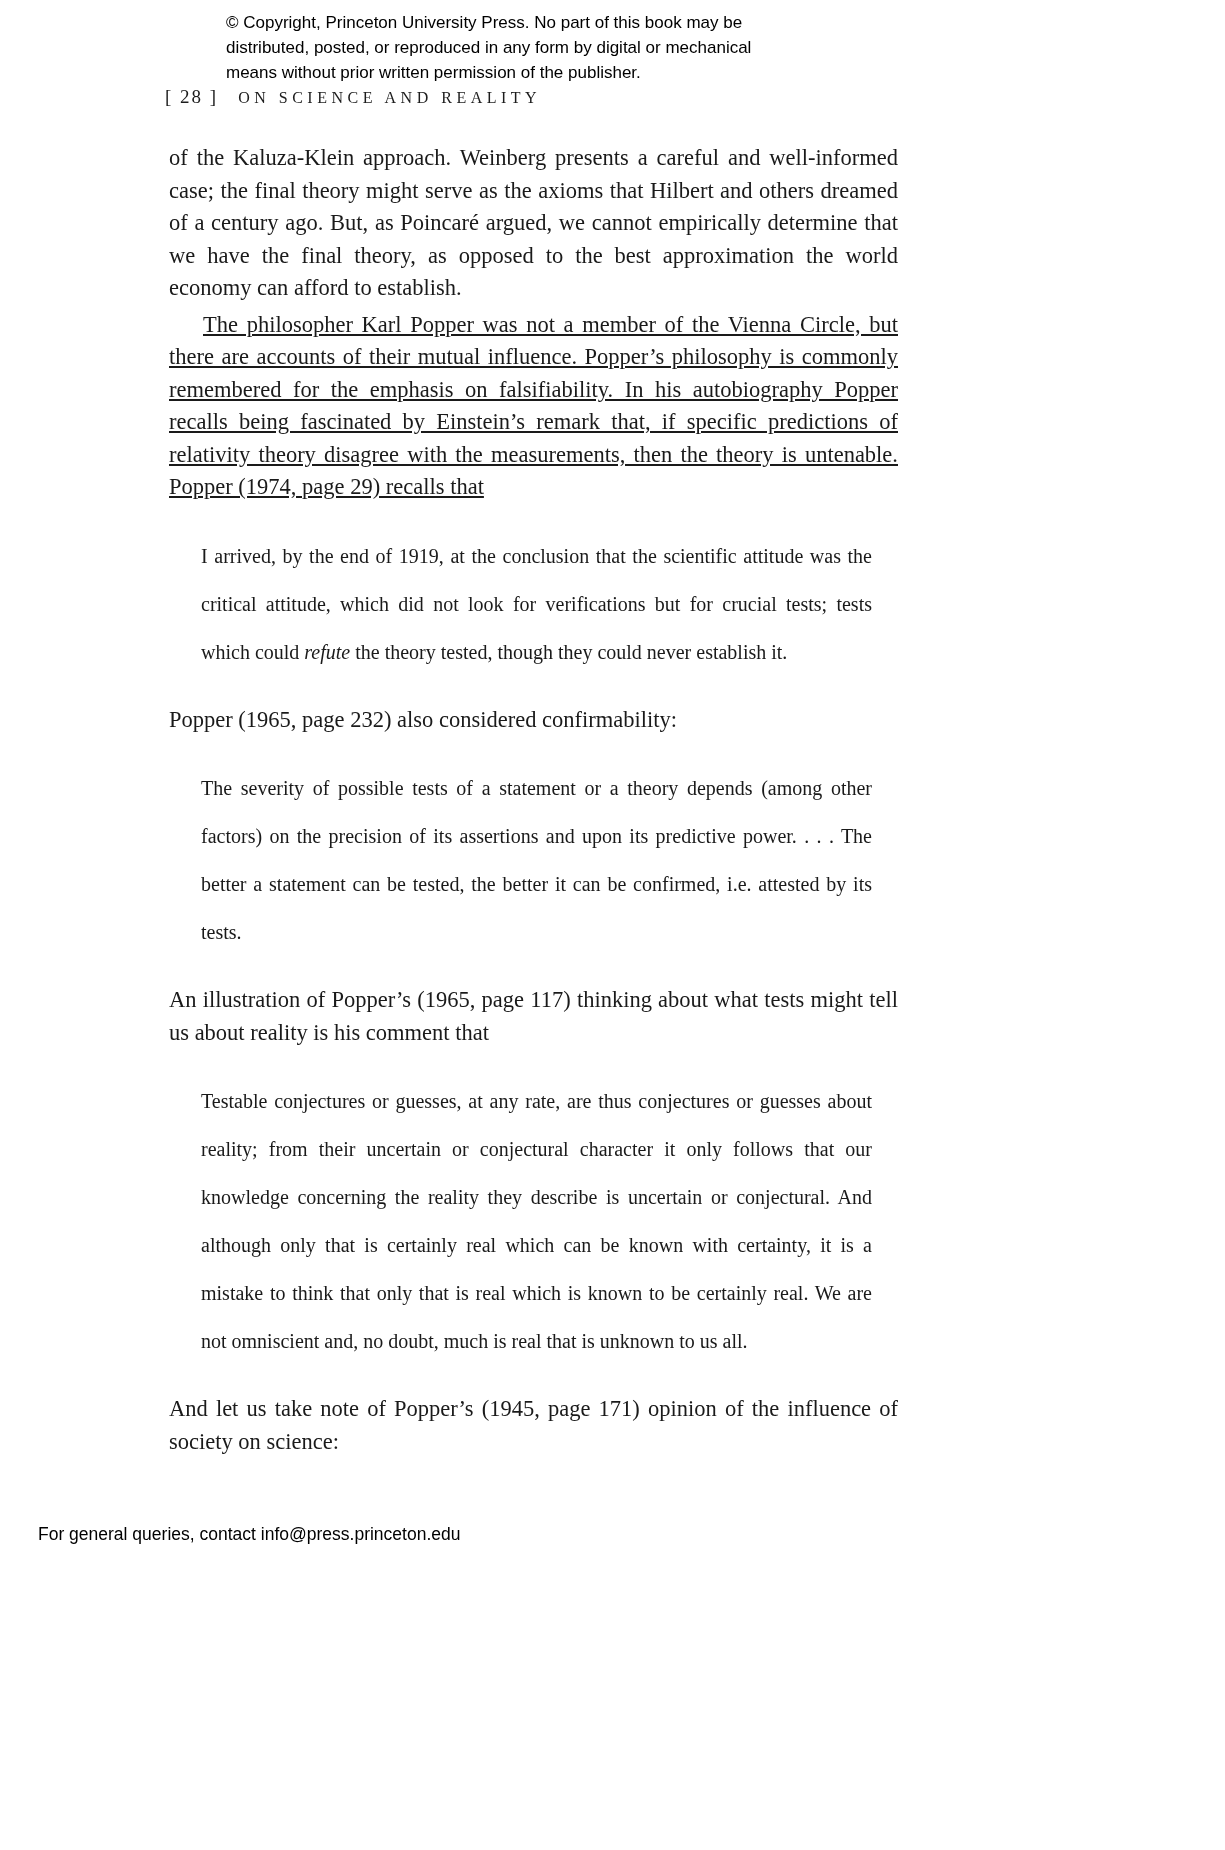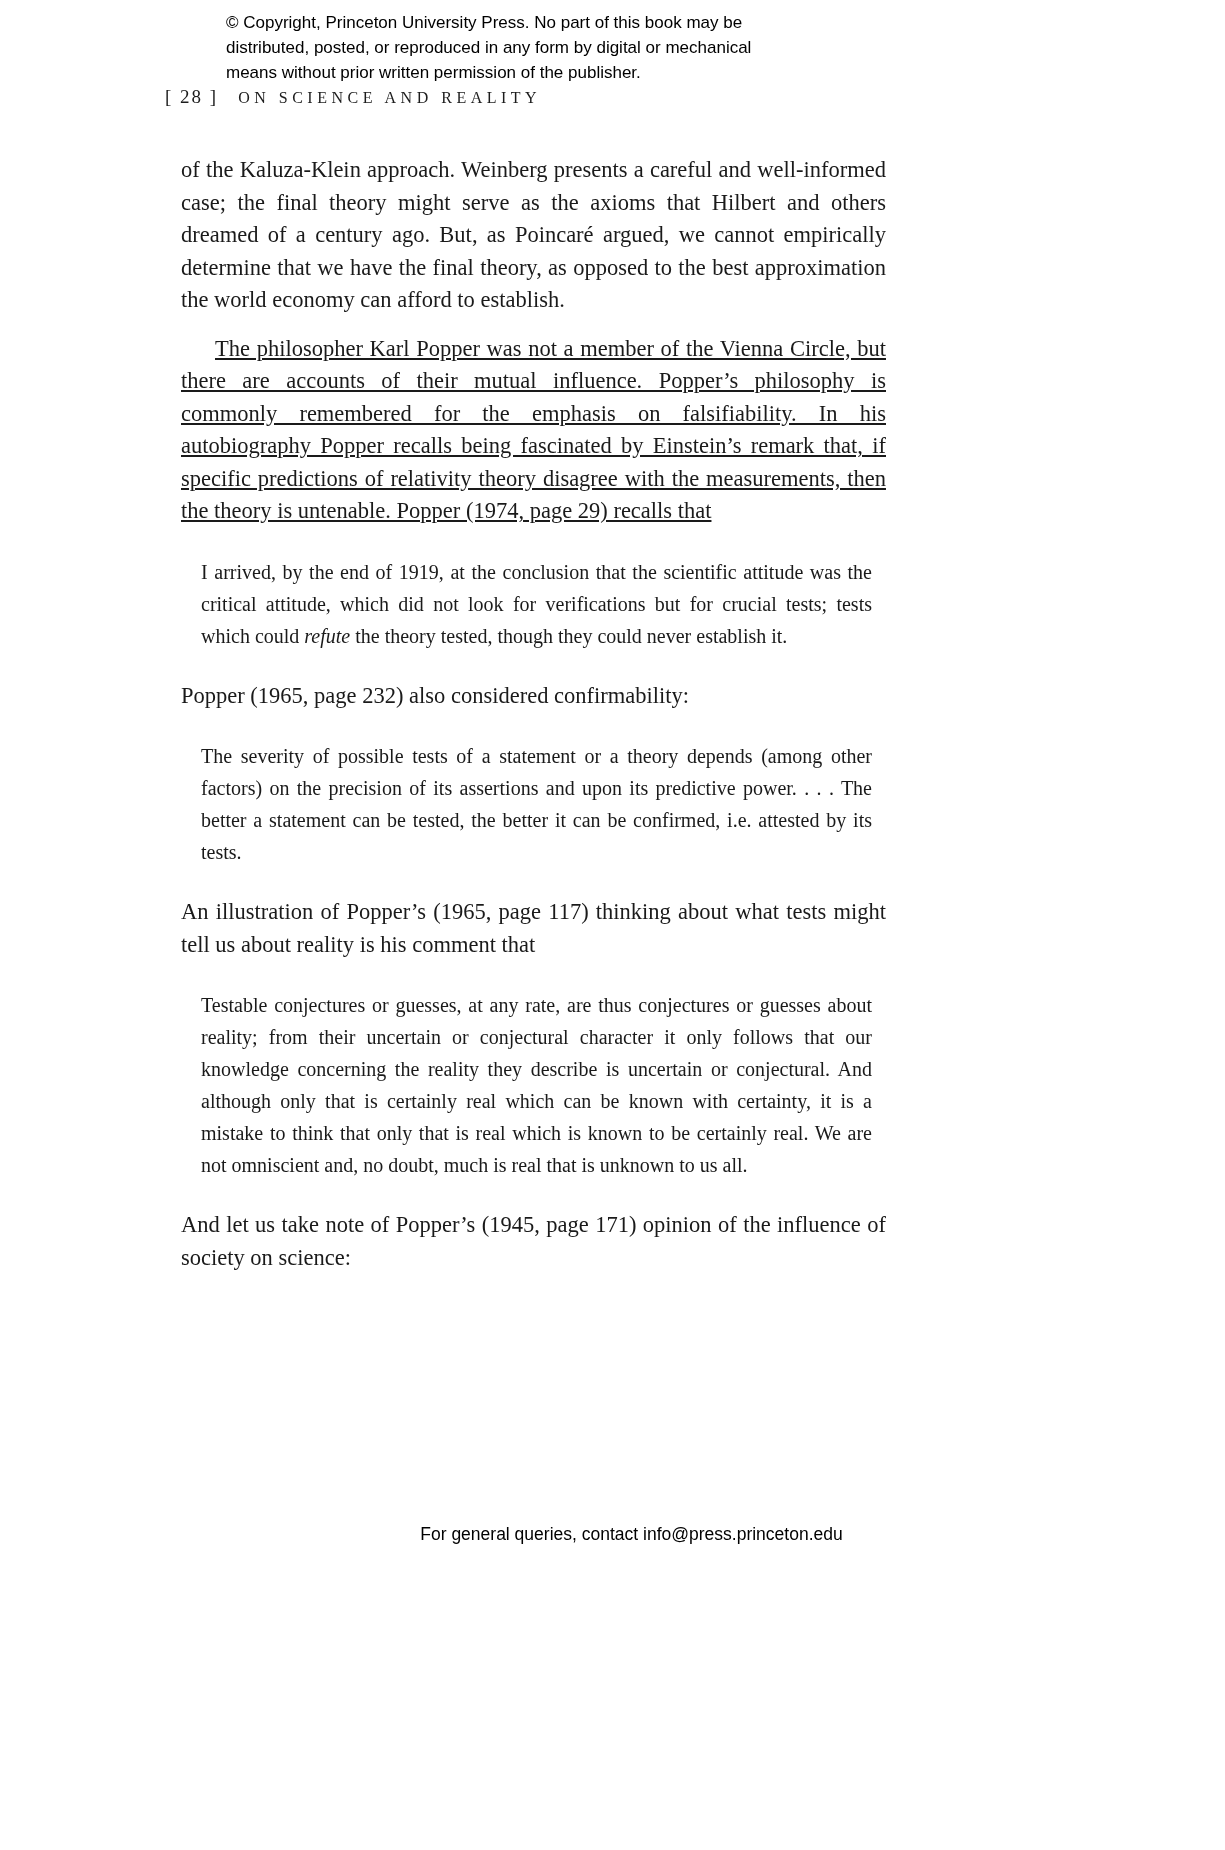--- a/index.html
+++ b/index.html
@@ -44,35 +44,34 @@
   .body-text {
     position: absolute;
     left: 165px;
     top: 138px;
     width: 737px;
     text-align: justify;
     font-size: 22.5px;
     line-height: 32.5px;
     color: #1a1a1a;
   }
-  .para { margin: 16px; }
+  .para { margin: 4px; }
   .para.indent { text-indent: 34px; text-decoration: underline; }
   .quote {
     margin: 28px 30px 28px 36px;
     font-size: 20px;
-    line-height: 32px;
+    line-height: 48px;
     text-align: justify;
   }
   .quote em { font-style: italic; }
   .footer {
     position: absolute;
     left: 0;
     top: 1524px;
     width: 100%;
-    text-align: center;
     font-family: "Liberation Sans", sans-serif;
     font-size: 17.5px;
     color: #000000;
     padding-left: 38px;
   }
 </style>
 </head>
 <body>
 
 <div class="page">

